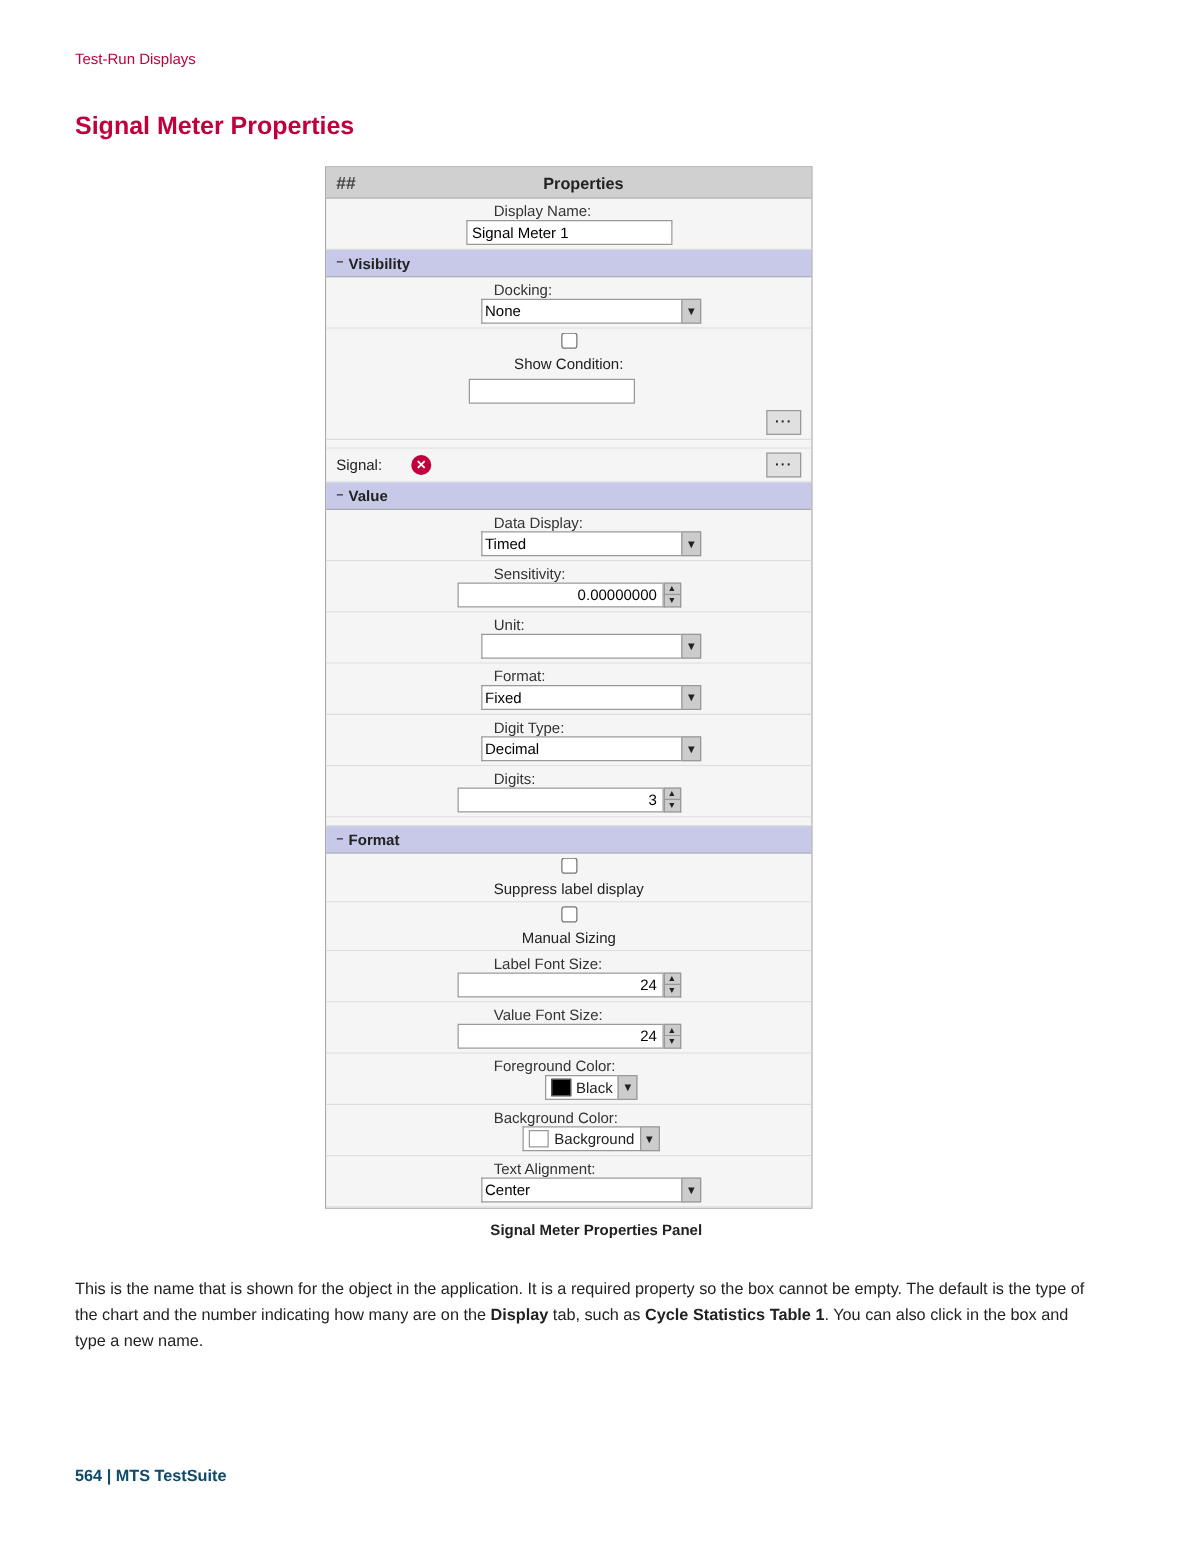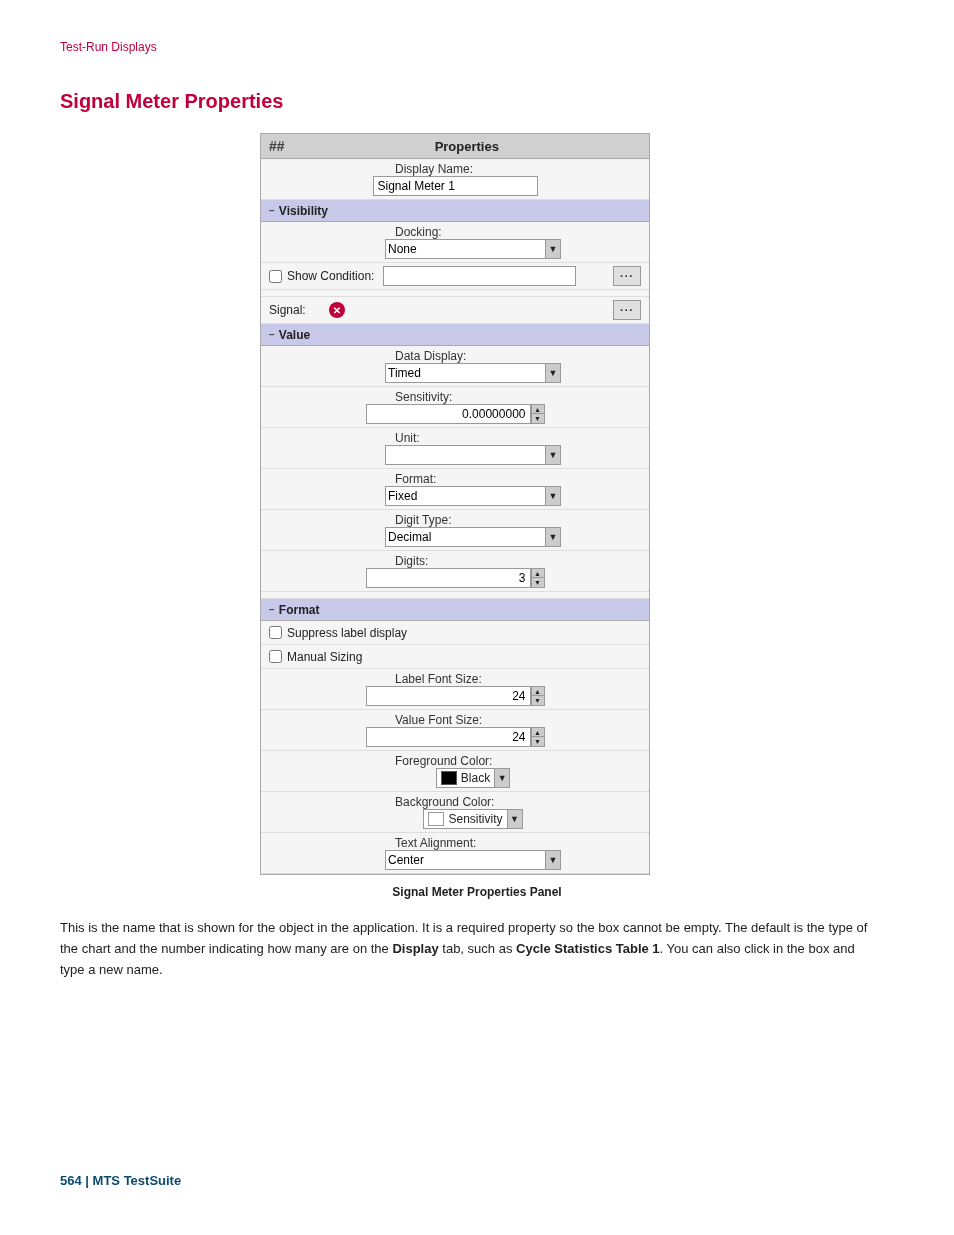--- a/index.html
+++ b/index.html
@@ -182,20 +182,21 @@
     }
 
     .checkbox-row {
       display: flex;
       align-items: center;
       gap: 5px;
       padding: 3px 8px;
       min-height: 24px;
       background: #f5f5f5;
       border-bottom: 1px solid #ddd;
+      flex-direction: column;
     }
 
     .checkbox-label {
       font-size: 12px;
     }
 
     .signal-row {
       display: flex;
       align-items: center;
       padding: 3px 8px;
@@ -244,21 +245,21 @@
       border: 1px solid #555;
       display: inline-block;
       margin-right: 4px;
     }
 
     .panel-caption {
       text-align: center;
       font-weight: bold;
       font-size: 12px;
       margin-top: 8px;
-      margin-bottom: 19px;
+      margin-bottom: 30px;
     }
 
     .section-title {
       color: #c0003c;
       font-size: 16px;
       font-weight: bold;
       margin-bottom: 10px;
     }
 
     .body-text {
@@ -470,21 +471,21 @@
         </div>
       </div>
     </div>
 
     <div class="panel-row">
       <span class="row-label">Background Color:</span>
       <div class="row-value">
         <div class="select-wrapper">
           <div style="display:flex;align-items:center;flex:1;border:1px solid #999;background:#fff;height:20px;padding:0 4px; border-right:none;">
             <span class="color-swatch" style="background:#ffffff; border:1px solid #999;"></span>
-            <span style="font-size:12px;">Sensitivity</span>
+            <span style="font-size:12px;">Background</span>
           </div>
           <div class="dropdown-arrow">▼</div>
         </div>
       </div>
     </div>
 
     <div class="panel-row">
       <span class="row-label">Text Alignment:</span>
       <div class="row-value">
         <div class="select-wrapper">

